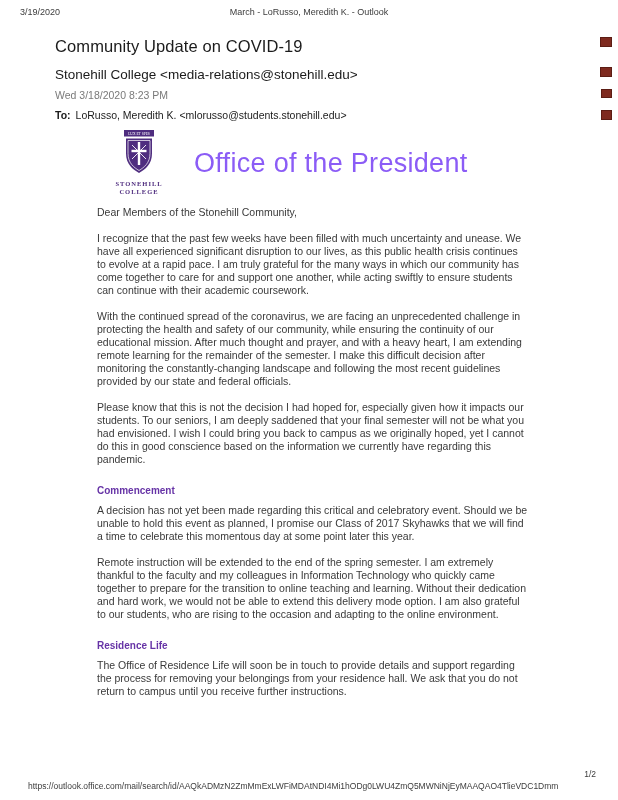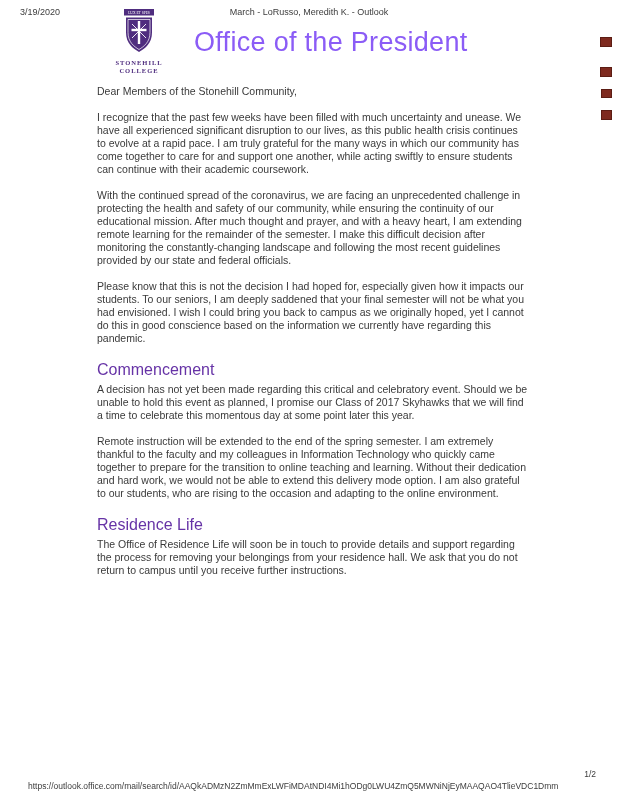--- a/index.html
+++ b/index.html
@@ -52,38 +52,46 @@
     font-size:27px;font-weight:300;color:#8b5cf6;letter-spacing:.3px;
   }
   
   .letter{
     margin-left:97px;width:432px;
     font-size:10.5px;line-height:13px;color:#3a3a3a;
   }
   .letter p{margin:0 0 13px 0;}
   .letter h2{
     margin:18px 0 7px 0;
-    font-size:16px;font-weight:400;color:#6633a6;
+    font-size:10px;font-weight:700;color:#6633a6;
   }
 </style>
 </head>
 <body>
 
 <div class="page">
 
   <div class="print-header">
     <span class="print-date">3/19/2020</span>
     <span class="print-title">March - LoRusso, Meredith K. - Outlook</span>
   </div>
 
   <div class="blocked-icon" style="left:600px;top:37px;"></div>
   <div class="blocked-icon" style="left:600px;top:67px;"></div>
   <div class="blocked-icon" style="left:601px;top:89px;width:11px;height:9px;"></div>
   <div class="blocked-icon" style="left:601px;top:110px;width:11px;height:10px;"></div>
 
+  <div class="email-header">
+    <h1 class="email-subject">Community Update on COVID-19</h1>
+    <div class="email-from">Stonehill College &lt;media-relations@stonehill.edu&gt;</div>
+    <div class="email-sent">Wed 3/18/2020 8:23 PM</div>
+    <div class="email-to">
+      <span class="to-label">To:</span><span>LoRusso, Meredith K. &lt;mlorusso@students.stonehill.edu&gt;</span>
+    </div>
+  </div>
 
   <div class="letterhead">
     <div class="crest">
       <svg width="40" height="47" viewBox="0 0 40 47">
         <rect x="5" y="0" width="30" height="6.5" fill="#4f2d7f"></rect>
         <text x="20" y="4.8" font-size="3.6" fill="#ffffff" text-anchor="middle" font-family="Liberation Serif, serif">LUX ET SPES</text>
         <path d="M7,8.5 h26 v15 c0,11 -7,16 -13,19.5 c-6,-3.5 -13,-8.5 -13,-19.5 z" fill="#4f2d7f"></path>
         <path d="M9,10.5 h22 v13 c0,9.5 -6,14 -11,17 c-5,-3 -11,-7.5 -11,-17 z" fill="none" stroke="#ffffff" stroke-width="0.7"></path>
         <line x1="13" y1="15" x2="27" y2="29" stroke="#ffffff" stroke-width="0.9"></line>
         <line x1="27" y1="15" x2="13" y2="29" stroke="#ffffff" stroke-width="0.9"></line>

